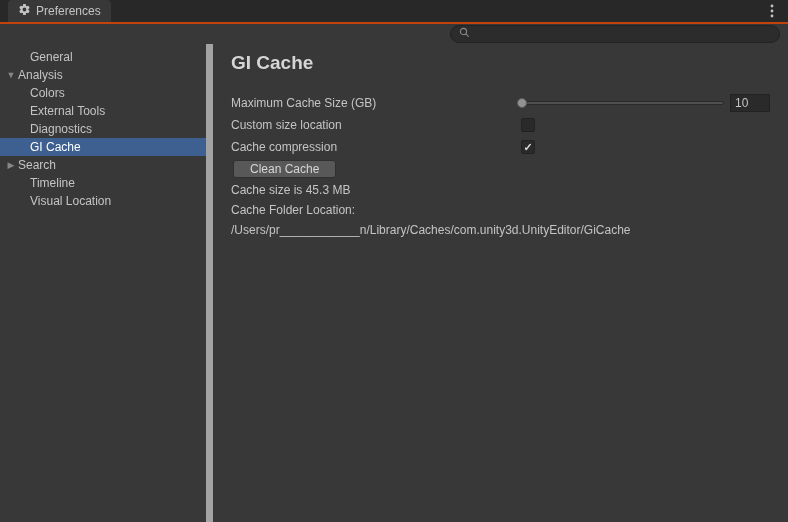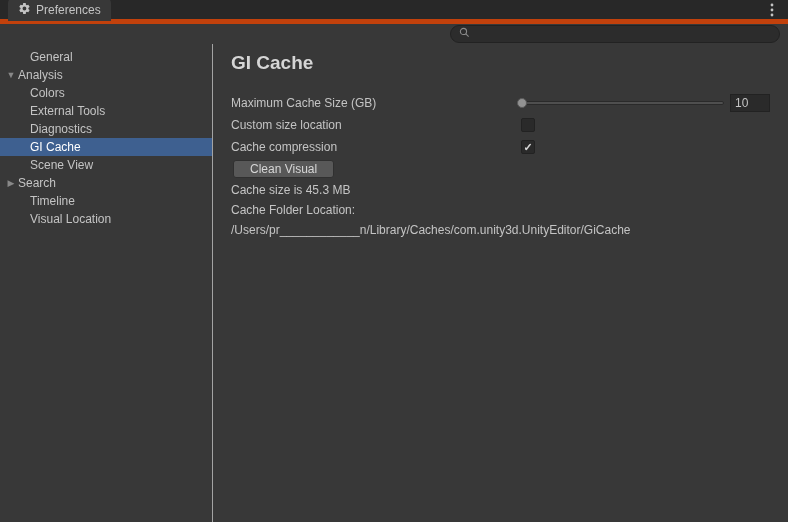--- a/index.html
+++ b/index.html
@@ -11,21 +11,21 @@
     font-size: 12px;
     color: #c4c4c4;
     overflow: hidden;
   }
   .titlebar {
     height: 24px;
     background: #282828;
     display: flex;
     align-items: center;
     padding: 0 8px;
-    border-bottom: 5px solid #c2410c;
+    border-bottom: 2px solid #c2410c;
   }
   .titlebar-tab {
     display: flex;
     align-items: center;
     gap: 5px;
     background: #383838;
     padding: 3px 10px;
     border-top-left-radius: 4px;
     border-top-right-radius: 4px;
   }
@@ -65,21 +65,21 @@
     color: #c4c4c4;
     font-size: 11px;
   }
   .main {
     display: flex;
     height: calc(100% - 44px);
   }
   .sidebar {
     width: 213px;
     background: #383838;
-    border-right: 1px solid #a3a3a3;
+    border-right: 7px solid #a3a3a3;
     padding-top: 4px;
   }
   .sidebar-item {
     height: 18px;
     display: flex;
     align-items: center;
     padding-left: 4px;
     cursor: pointer;
   }
   .sidebar-item.selected {
@@ -247,24 +247,20 @@
       </div>
       <div class="sidebar-item">
         <span class="sidebar-arrow"></span>
         <span class="sidebar-label" style="padding-left: 12px;">Diagnostics</span>
       </div>
       <div class="sidebar-item selected">
         <span class="sidebar-arrow"></span>
         <span class="sidebar-label" style="padding-left: 12px;">GI Cache</span>
       </div>
       <div class="sidebar-item">
-        <span class="sidebar-arrow"></span>
-        <span class="sidebar-label" style="padding-left: 12px;">Scene View</span>
-      </div>
-      <div class="sidebar-item">
         <span class="sidebar-arrow">▶</span>
         <span class="sidebar-label" style="padding-left: 0px;">Search</span>
       </div>
       <div class="sidebar-item">
         <span class="sidebar-arrow"></span>
         <span class="sidebar-label" style="padding-left: 12px;">Timeline</span>
       </div>
       <div class="sidebar-item">
         <span class="sidebar-arrow"></span>
         <span class="sidebar-label" style="padding-left: 12px;">Visual Location</span>
@@ -294,20 +290,20 @@
     </div>
 
     <div class="row">
       <div class="row-label">Cache compression</div>
       <div class="row-control">
         <span class="checkbox checked" id="cb-compress"></span>
       </div>
     </div>
 
     <div class="row">
-      <span class="btn">Clean Visual</span>
+      <span class="btn">Clean Cache</span>
     </div>
 
     <div class="info-line">Cache size is 45.3 MB</div>
     <div class="info-line">Cache Folder Location:</div>
     <div class="info-line">/Users/pr____________n/Library/Caches/com.unity3d.UnityEditor/GiCache</div>
   </div>
 </div>
 
 </body></html>

